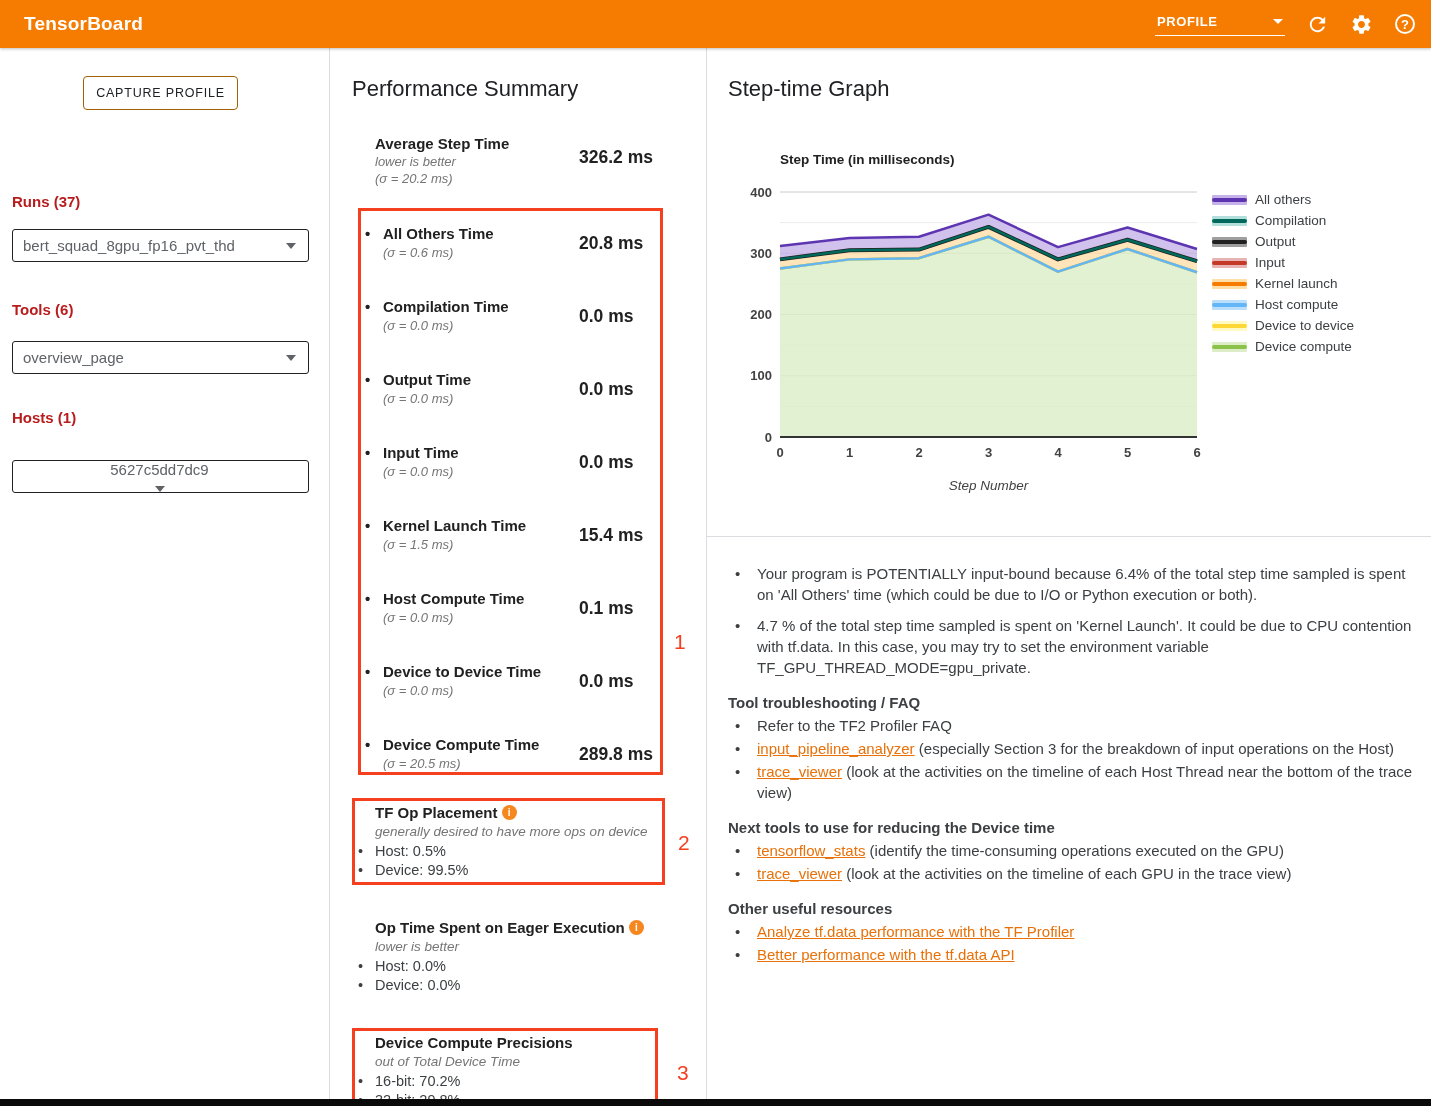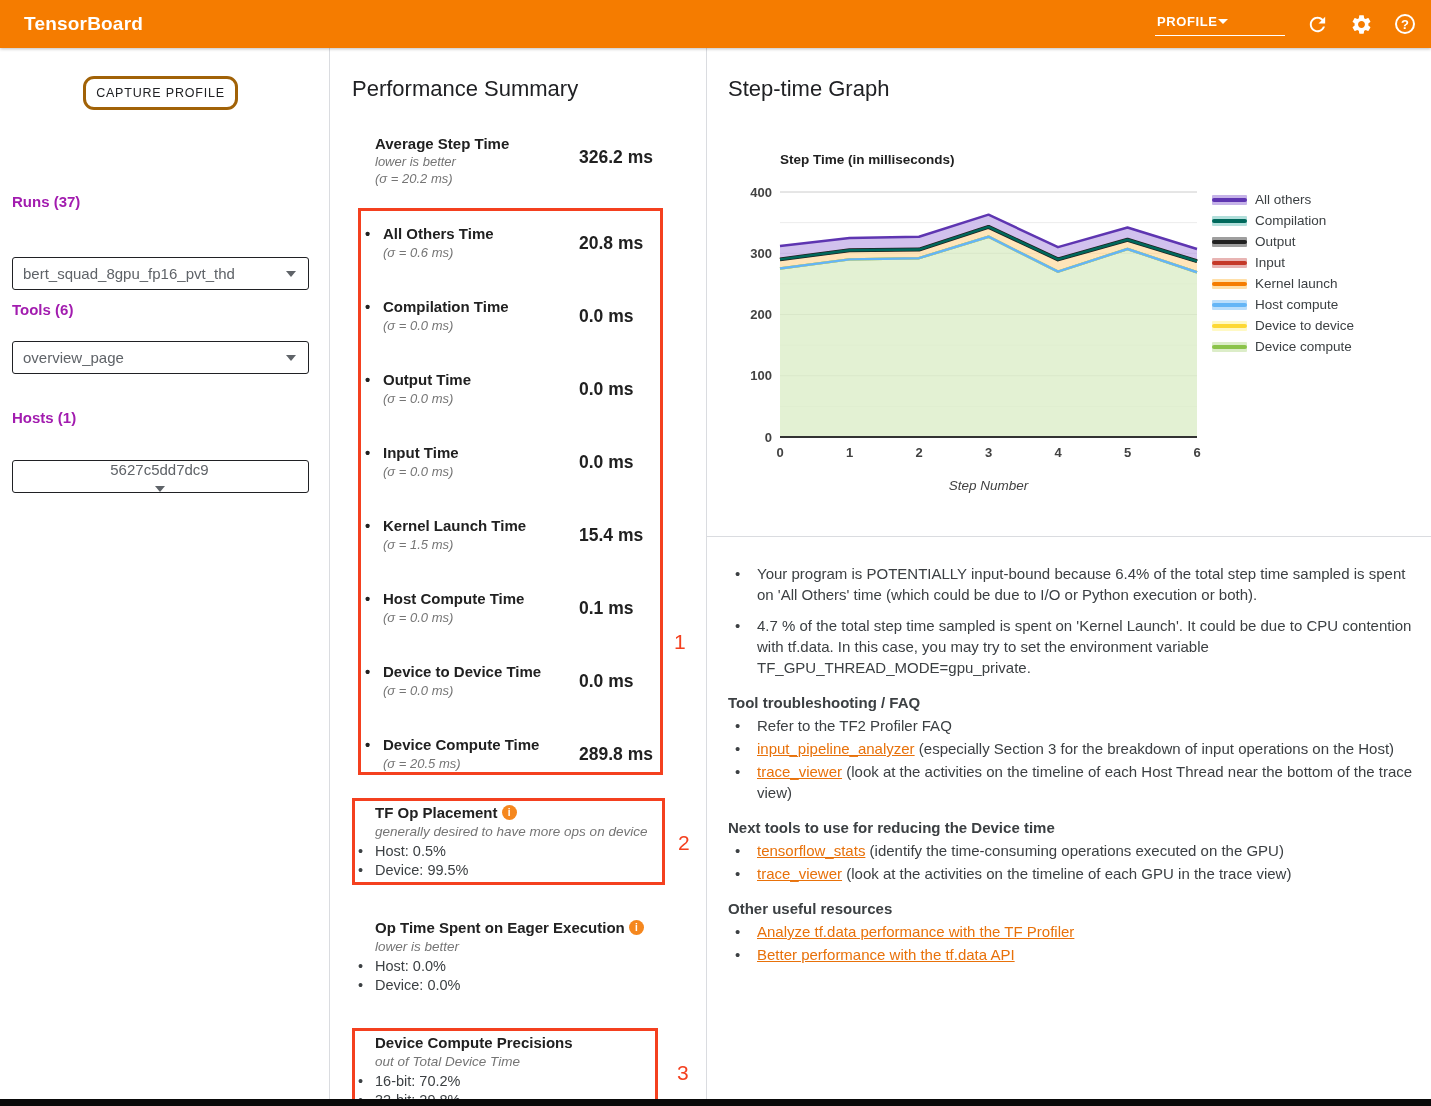--- a/index.html
+++ b/index.html
@@ -5,37 +5,37 @@
   * { box-sizing: border-box; margin: 0; padding: 0; }
   html,body { width:1431px; height:1106px; overflow:hidden; background:#fff;
     font-family:"Liberation Sans","DejaVu Sans",sans-serif; color:#202124; }
   .page { position:relative; width:1431px; height:1106px; overflow:hidden; background:#fff; }
 
   
   .header { position:absolute; left:0; top:0; width:100%; height:48px; background:#f57c00;
     display:flex; align-items:center; z-index:10; box-shadow:0 1px 3px rgba(0,0,0,.25); }
   .header-title { color:#fff; font-size:19px; font-weight:700; margin-left:24px; letter-spacing:.2px; }
   .header-right { position:absolute; right:14px; top:0; height:48px; display:flex; align-items:center; gap:20px; }
-  .nav-select { display:flex; align-items:center; width:130px;
+  .nav-select { display:flex; align-items:center; justify-content:space-between; width:130px;
     border-bottom:1px solid #fff; padding:2px 2px 6px 2px; cursor:pointer; }
   .nav-select-value { color:#fff; font-size:13px; font-weight:700; letter-spacing:.6px; }
   .caret-white { width:0; height:0; border-left:5px solid transparent; border-right:5px solid transparent;
     border-top:5px solid #fff; }
   .hicon { width:24px; height:24px; display:flex; align-items:center; justify-content:center; cursor:pointer; }
   .hicon svg { width:23px; height:23px; fill:#fff; }
   .help-circle { width:20px; height:20px; border:2px solid #fff; border-radius:50%; color:#fff;
     font-size:13px; font-weight:700; display:flex; align-items:center; justify-content:center; }
 
   
   .sidebar { position:absolute; left:0; top:48px; width:330px; height:1051px; background:#fff;
     border-right:1px solid #dadce0; }
   .capture-btn { position:absolute; left:83px; top:28px; width:155px; height:34px; background:#fff;
-    border:3px solid #a16207; border-radius:11px; font-size:12.5px; font-weight:500; letter-spacing:.8px;
+    border:1px solid #a16207; border-radius:4px; font-size:12.5px; font-weight:500; letter-spacing:.8px;
     color:#202124; cursor:pointer; font-family:inherit; }
-  .side-label { position:absolute; left:12px; font-size:15px; font-weight:700; color:#a21caf; }
+  .side-label { position:absolute; left:12px; font-size:15px; font-weight:700; color:#b91c1c; }
   .dropdown { position:absolute; left:12px; width:297px; height:33px; border:1px solid #202124;
     border-radius:3px; display:flex; align-items:center; justify-content:space-between;
     padding:0 12px 0 10px; cursor:pointer; background:#fff; }
   .dd-value { font-size:15px; color:#5f6368; }
   .caret-gray { width:0; height:0; border-left:5px solid transparent; border-right:5px solid transparent;
     border-top:6px solid #5f6368; }
 
   
   .middle { position:absolute; left:330px; top:48px; width:377px; height:1051px; border-right:1px solid #dadce0;
     background:#fff; }
@@ -111,21 +111,21 @@
       </div>
       <div class="hicon">
         <div class="help-circle">?</div>
       </div>
     </div>
   </div>
 
   <div class="sidebar">
     <button class="capture-btn">CAPTURE PROFILE</button>
     <div class="side-label" style="top:145px;">Runs (37)</div>
-    <div class="dropdown" style="top:137px; margin-top:72px;">
+    <div class="dropdown" style="top:137px; margin-top:44px;">
       <span class="dd-value">bert_squad_8gpu_fp16_pvt_thd</span>
       <span class="caret-gray"></span>
     </div>
     <div class="side-label" style="top:253px;">Tools (6)</div>
     <div class="dropdown" style="top:293px;">
       <span class="dd-value">overview_page</span>
       <span class="caret-gray"></span>
     </div>
     <div class="side-label" style="top:361px;">Hosts (1)</div>
     <div class="dropdown" style="top:412px;flex-direction:column;">

